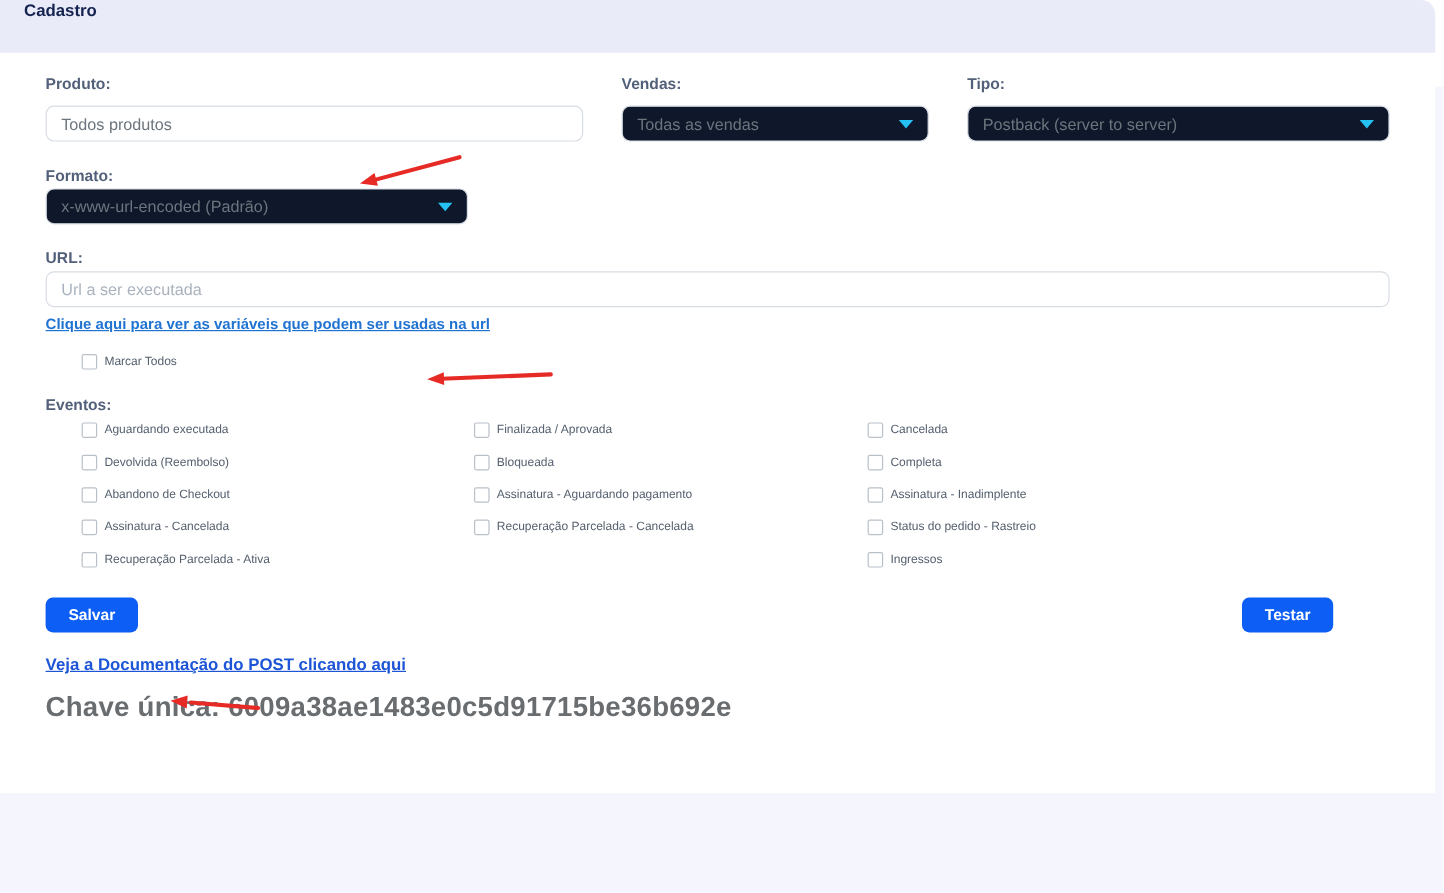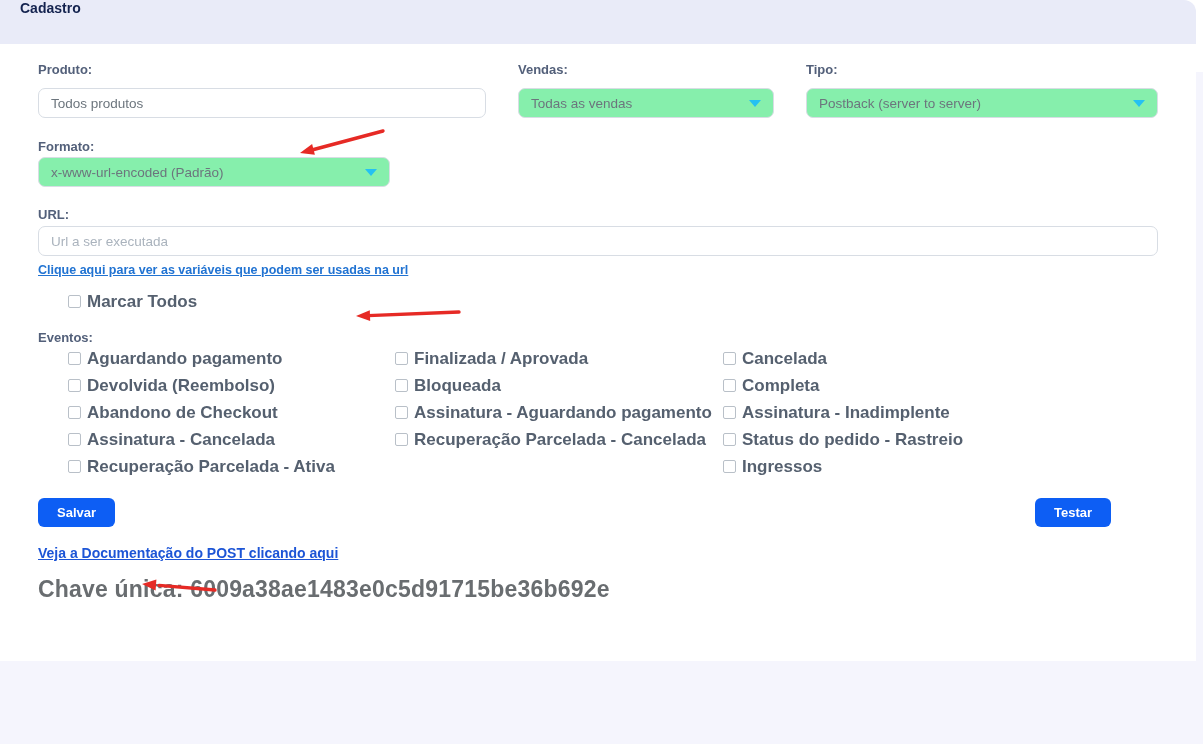--- a/index.html
+++ b/index.html
@@ -44,21 +44,21 @@
     position:absolute; font-size:13px; font-weight:bold; color:#53607a;
   }
   .text-input {
     position:absolute; height:30px; border:1px solid #d8dde4; border-radius:7px;
     background:#fff; font-family:"Liberation Sans",sans-serif;
     font-size:13.5px; color:#6c757d; padding:0 12px; outline:none;
   }
   .text-input::placeholder { color:#aab3bd; }
   .select-box {
     position:absolute; height:30px; border:1px solid #d8dde4; border-radius:7px;
-    background:#86efac; display:flex; align-items:center; justify-content:space-between;
+    background:#0f172a; display:flex; align-items:center; justify-content:space-between;
     padding:0 12px; cursor:pointer;
   }
   .select-value { font-size:13.5px; color:#6c757d; }
   .caret-down {
     width:0; height:0; border-left:6px solid transparent; border-right:6px solid transparent;
     border-top:7px solid #25c1f2;
   }
   .inline-link {
     position:absolute; font-size:12.5px; font-weight:bold; color:#2173d2;
     text-decoration:underline; cursor:pointer;
@@ -66,21 +66,21 @@
   .doc-link {
     position:absolute; font-size:14px; font-weight:bold; color:#1d55d6;
     text-decoration:underline; cursor:pointer;
   }
   .checkbox-row { display:flex; align-items:center; height:27px; }
   .checkbox-row input[type=checkbox] {
     width:13px; height:13px; margin:0 6px 0 0; accent-color:#ffffff;
     border:1px solid #b9c0c8; appearance:none; -webkit-appearance:none;
     border-radius:2px; background:#fff; cursor:pointer;
   }
-  .checkbox-row label { font-size:17px; font-weight:bold; color:#55606f; cursor:pointer; }
+  .checkbox-row label { font-size:10px; font-weight:normal; color:#55606f; cursor:pointer; }
   .marcar-todos { position:absolute; left:68px; top:288px; }
   .events-col { position:absolute; top:345px; width:320px; }
   .btn {
     position:absolute; height:29px; background:#0d5ef4; color:#fff;
     border:none; border-radius:6px; font-family:"Liberation Sans",sans-serif;
     font-size:13px; font-weight:bold; cursor:pointer; padding:0 19px;
   }
   .chave {
     position:absolute; left:38px; top:576px;
     font-size:23px; font-weight:bold; color:#696d70; letter-spacing:.2px;
@@ -140,21 +140,21 @@
   <div class="checkbox-row marcar-todos">
     <input type="checkbox" id="cb-all" style="">
     <label for="cb-all">Marcar Todos</label>
   </div>
 
   <div class="field-label" style="left:38px; top:330px;">Eventos:</div>
 
   <div class="events-col" style="left:68px;">
     <div class="checkbox-row">
         <input type="checkbox" id="e00" style="">
-        <label for="e00">Aguardando pagamento</label>
+        <label for="e00">Aguardando executada</label>
       </div>
     <div class="checkbox-row">
         <input type="checkbox" id="e01" style="">
         <label for="e01">Devolvida (Reembolso)</label>
       </div>
     <div class="checkbox-row">
         <input type="checkbox" id="e02" style="">
         <label for="e02">Abandono de Checkout</label>
       </div>
     <div class="checkbox-row">

